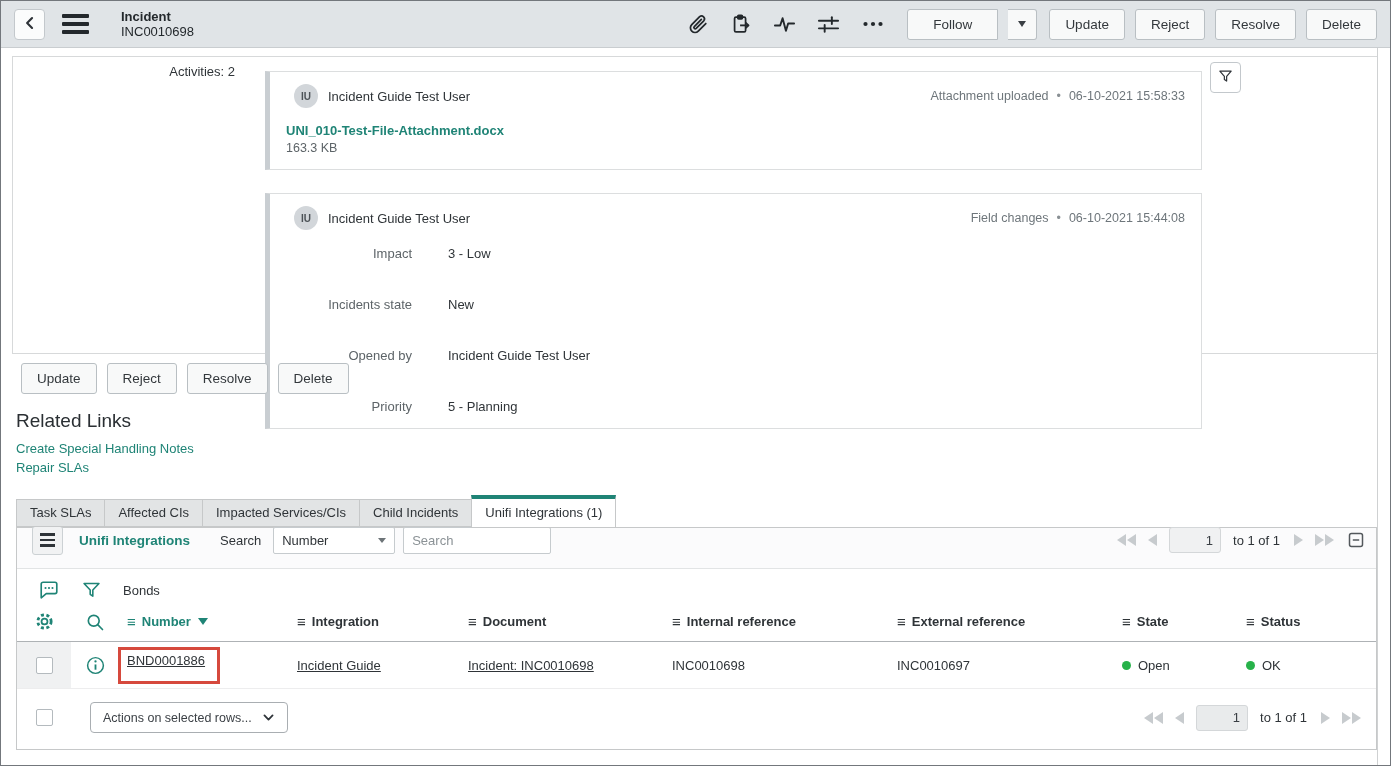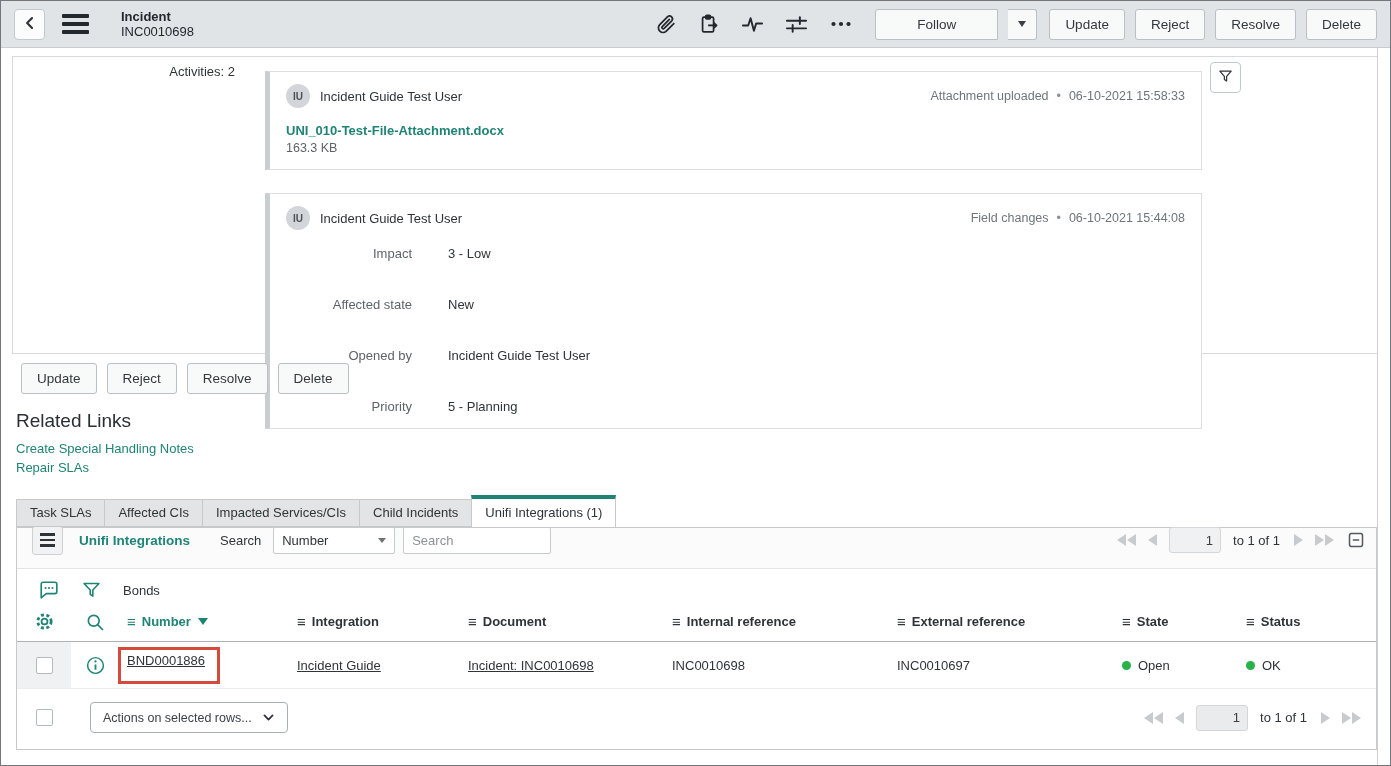--- a/index.html
+++ b/index.html
@@ -31,42 +31,42 @@
   .title-block .t1 { font-weight: 700; font-size: 13px; color: #23282c; }
   .title-block .t2 { font-size: 13px; color: #23282c; }
   .topbar-spacer { flex: 1; }
   .hdr-icons { display: flex; align-items: center; gap: 21px; color: #23282c; margin-right: 22px; }
   .hdr-icons svg { display: block; }
   .btn {
     height: 31px; background: #f8f9f9; border: 1px solid #b9bfc3; border-radius: 3px;
     color: #33383c; font-size: 13.5px; font-family: inherit; padding: 0 15px; cursor: pointer;
   }
   .split { display: flex; margin-right: 12px; }
-  .split .main { border-radius: 3px 0 0 3px; padding: 0 41px; }
+  .split .main { border-radius: 3px 0 0 3px; padding: 0 25px; }
   .split .caret-seg { width: 29px; border-left: none; border-radius: 0 3px 3px 0; display:flex; align-items:center; justify-content:center; padding:0; }
   .tri-down { width:0; height:0; border-left:4.5px solid transparent; border-right:4.5px solid transparent; border-top:6px solid #3a3f44; }
   .topbar .btn + .btn { margin-left: 10px; }
 
   
   .form-section {
     margin: 8px 14px 0 11px; width: 1366px; height: 298px;
     border: 1px solid #d7d9da; display: flex; background: #fff;
   }
   .form-label-col { width: 226px; padding: 7px 4px 0 0; text-align: right; color: #2f3438; }
   .stream-col { width: 937px; margin-left: 26px; padding-top: 14px; }
   .card {
     background: #fff; border: 1px solid #dcdedf; border-left: 5px solid #c9ced2;
     padding: 12px 16px 14px 16px;
   }
   .card + .card { margin-top: 23px; }
   .card-head { display: flex; align-items: center; }
   .avatar {
     width: 24px; height: 24px; border-radius: 50%; background: #d2d6da;
     color: #4c5257; font-size: 10px; font-weight: 700;
-    display: inline-flex; align-items: center; justify-content: center; flex: none;
+    display: inline-flex; align-items: center; justify-content: center; flex: none; margin-left: 8px;
   }
   .user-name { margin-left: 10px; color: #2f3438; }
   .card-meta { margin-left: auto; color: #6e767b; font-size: 12.5px; display:flex; align-items:flex-end; }
   .dot-sep::before { content: "•"; margin: 0 8px; color: #8a9094; }
   .attach-line { margin-top: 15px; }
   .attach-link { color: var(--teal, #1f8476); font-weight: 700; text-decoration: none; cursor: pointer; }
   .attach-size { margin-top: 3px; color: #5c6益367; color: #5d6468; font-size: 12.5px; }
   .fgrid { display: grid; grid-template-columns: 126px auto; column-gap: 19px; row-gap: 6px; margin-top: 16px; gap: 36px; }
   .fgrid .fl { text-align: right; color: #5d6468; }
   .fgrid .fv { color: #2f3438; }
@@ -248,21 +248,21 @@
         <span class="user-name">Incident Guide Test User</span>
         <span class="card-meta">
           <span>Field changes</span>
           <span class="dot-sep"></span>
           <span>06-10-2021 15:44:08</span>
         </span>
       </div>
       <div class="fgrid">
         <span class="fl">Impact</span>
         <span class="fv">3 - Low</span>
-        <span class="fl">Affected state</span>
+        <span class="fl">Incidents state</span>
         <span class="fv">New</span>
         <span class="fl">Opened by</span>
         <span class="fv">Incident Guide Test User</span>
         <span class="fl">Priority</span>
         <span class="fv">5 - Planning</span>
       </div>
     </div>
 
   </div>
   <div class="stream-filter-col">

